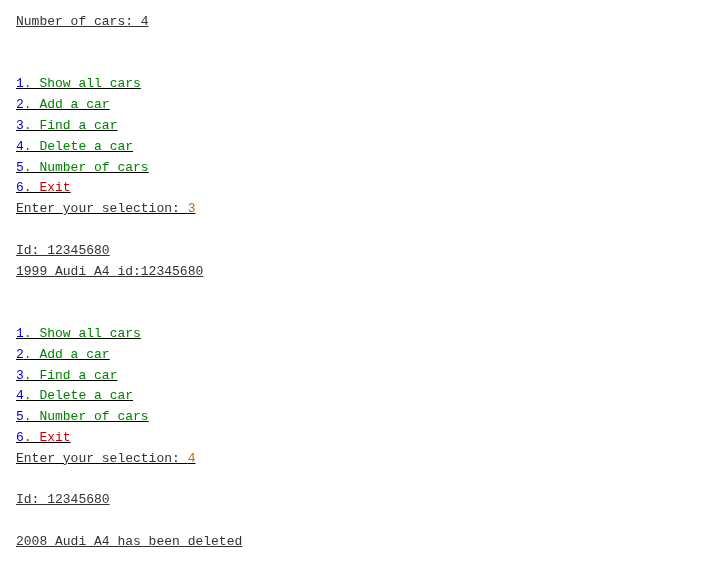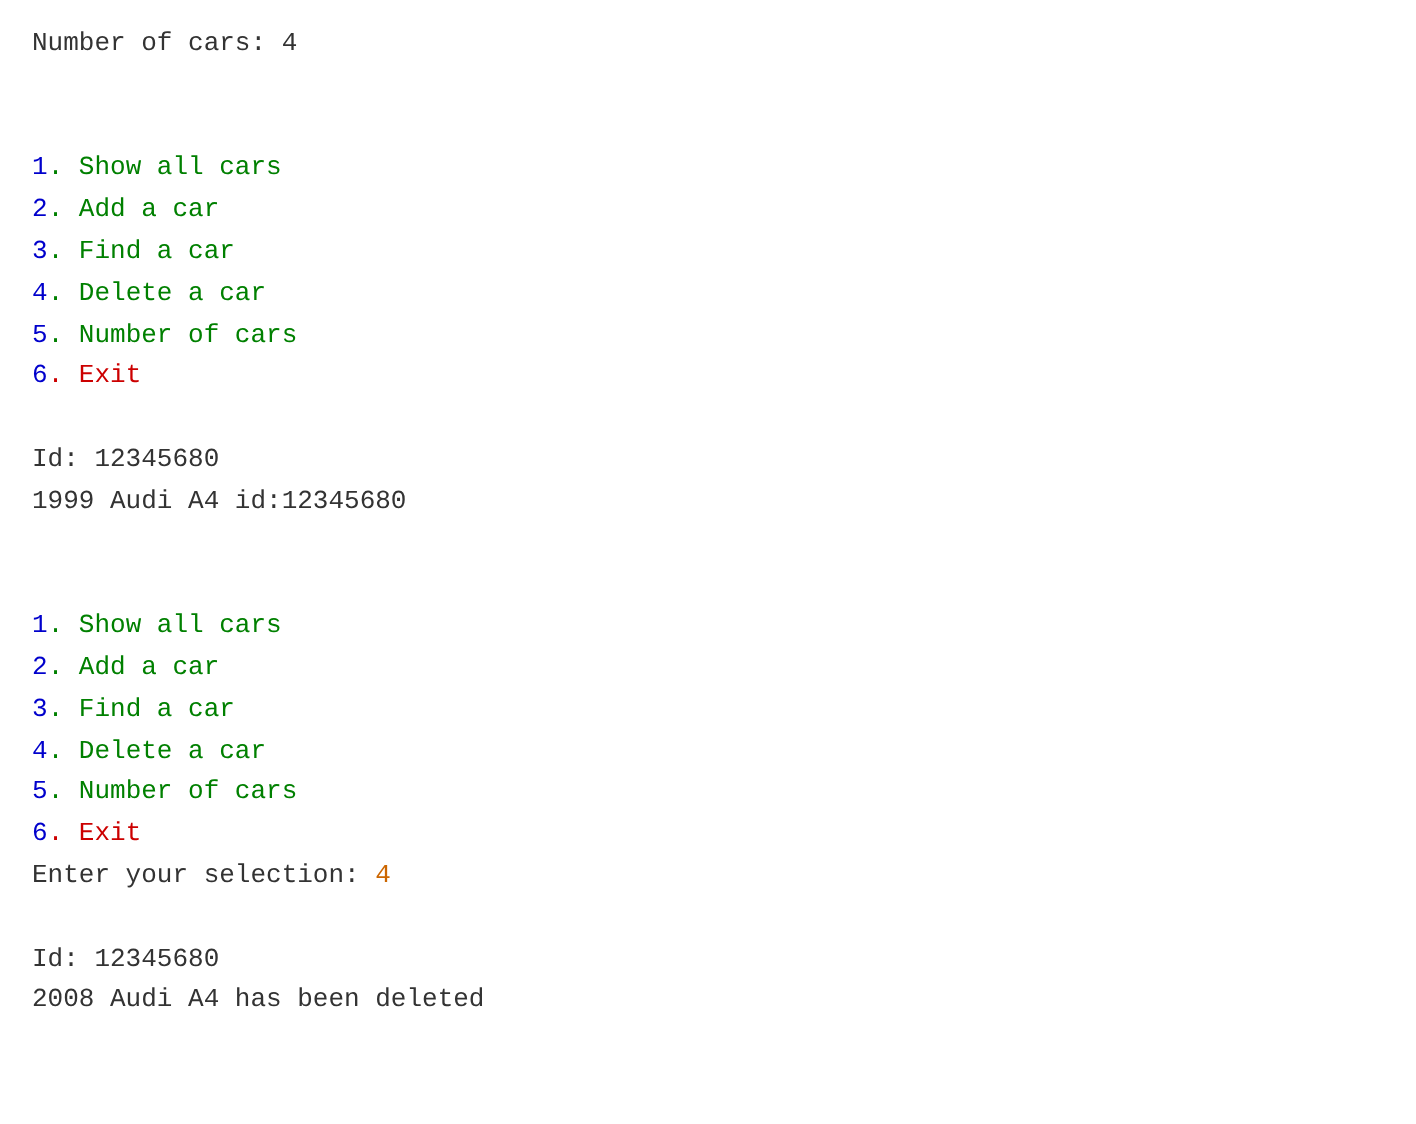--- a/index.html
+++ b/index.html
@@ -17,50 +17,52 @@
       min-height: 562px;
     }
 
     .terminal-output {
       line-height: 1.6;
     }
 
     .line {
       display: block;
       white-space: pre;
+      text-decoration: underline;
     }
 
     .blank-line {
       display: block;
       height: 1.6em;
     }
   </style>
 </head>
 <body>
 
 <div class="terminal-output">
 <span class="line" style="color: rgb(51, 51, 51);">Number of cars: 4</span>
     <span class="blank-line"></span>
     <span class="blank-line"></span>
     <span class="line"><span style="color: rgb(0, 0, 204);">1</span><span style="color: rgb(0, 128, 0);">. Show all cars</span></span>
     <span class="line"><span style="color: rgb(0, 0, 204);">2</span><span style="color: rgb(0, 128, 0);">. Add a car</span></span>
     <span class="line"><span style="color: rgb(0, 0, 204);">3</span><span style="color: rgb(0, 128, 0);">. Find a car</span></span>
     <span class="line"><span style="color: rgb(0, 0, 204);">4</span><span style="color: rgb(0, 128, 0);">. Delete a car</span></span>
     <span class="line"><span style="color: rgb(0, 0, 204);">5</span><span style="color: rgb(0, 128, 0);">. Number of cars</span></span>
     <span class="line"><span style="color: rgb(0, 0, 204);">6</span><span style="color: rgb(204, 0, 0);">. Exit</span></span>
+    <span class="line"><span style="color: rgb(51, 51, 51);">Enter your selection: </span><span style="color: rgb(204, 102, 0);">3</span></span>
     <span class="blank-line"></span>
     <span class="line" style="color: rgb(51, 51, 51);">Id: 12345680</span>
     <span class="line" style="color: rgb(51, 51, 51);">1999 Audi A4 id:12345680</span>
     <span class="blank-line"></span>
     <span class="blank-line"></span>
     <span class="line"><span style="color: rgb(0, 0, 204);">1</span><span style="color: rgb(0, 128, 0);">. Show all cars</span></span>
     <span class="line"><span style="color: rgb(0, 0, 204);">2</span><span style="color: rgb(0, 128, 0);">. Add a car</span></span>
     <span class="line"><span style="color: rgb(0, 0, 204);">3</span><span style="color: rgb(0, 128, 0);">. Find a car</span></span>
     <span class="line"><span style="color: rgb(0, 0, 204);">4</span><span style="color: rgb(0, 128, 0);">. Delete a car</span></span>
     <span class="line"><span style="color: rgb(0, 0, 204);">5</span><span style="color: rgb(0, 128, 0);">. Number of cars</span></span>
     <span class="line"><span style="color: rgb(0, 0, 204);">6</span><span style="color: rgb(204, 0, 0);">. Exit</span></span>
     <span class="line"><span style="color: rgb(51, 51, 51);">Enter your selection: </span><span style="color: rgb(204, 102, 0);">4</span></span>
     <span class="blank-line"></span>
     <span class="line" style="color: rgb(51, 51, 51);">Id: 12345680</span>
-    <span class="line" style="color: rgb(51, 51, 51);">2008 Audi A4 has been deleted</span>
+    <span class="line" style="color: rgb(51, 51, 51); margin-top: 21px;">2008 Audi A4 has been deleted</span>
     <span class="blank-line"></span>
     <span class="blank-line"></span>
   </div>
 
 </body></html>

